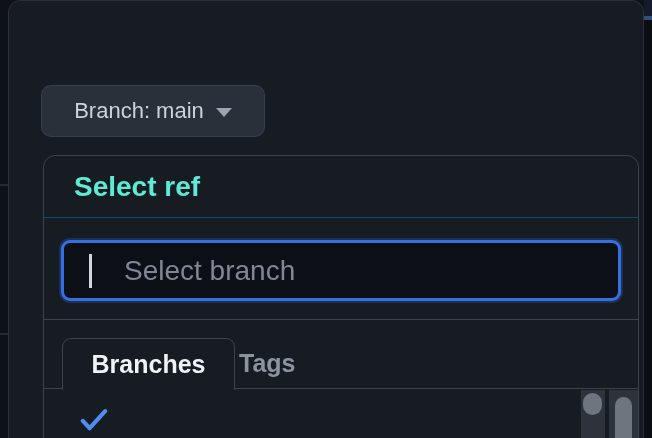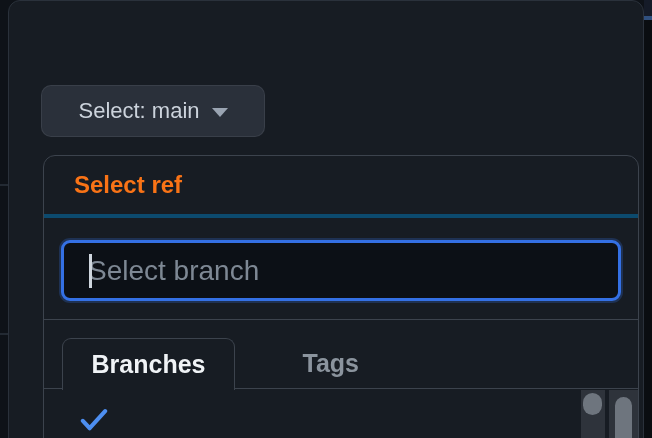--- a/index.html
+++ b/index.html
@@ -49,24 +49,24 @@
   .ref-panel{
     position:absolute;left:34px;top:154px;width:596px;height:306px;
     background:#171c23;
     border:1px solid #3c434d;
     border-radius:12px;
     box-sizing:border-box;
     overflow:hidden;
   }
   .ref-header{
     height:62px;box-sizing:border-box;
-    border-bottom:4px solid #0c4a6e;
+    border-bottom:1px solid #0c4a6e;
     display:flex;align-items:center;
     padding-left:30px;
-    font-size:24px;font-weight:bold;color:#f97316;
+    font-size:28px;font-weight:bold;color:#5eead4;
   }
   .search-wrap{
     box-sizing:border-box;
     padding:22px 17px 18px 17px;
     border-bottom:1px solid #3c434d;
   }
   .search-input{
     position:relative;
     box-sizing:border-box;
     width:100%;height:61px;
@@ -74,21 +74,21 @@
     border:3px solid #3470e4;
     border-radius:9px;
     box-shadow:0 0 0 2px rgba(52,112,228,0.25);
     display:flex;align-items:center;
   }
   .search-input input{
     width:100%;height:100%;
     background:transparent;border:none;outline:none;
     padding:0 0 0 24px;
     font-family:"Liberation Sans", sans-serif;
-    font-size:28px;color:#e6edf3;
+    font-size:28px;color:#e6edf3;margin-left:36px;
   }
   .search-input input::placeholder{color:#7e8894;opacity:1;}
   .text-caret{
     position:absolute;left:25px;top:11px;width:3px;height:34px;
     background:#cfd6de;
   }
   
   .tabs{position:relative;height:69px;}
   .tabs-border{position:absolute;left:0;right:0;top:68px;height:1px;background:#3c434d;}
   .tab-active{
@@ -96,21 +96,21 @@
     box-sizing:border-box;
     background:#171c23;
     border:1px solid #3c434d;border-bottom:none;
     border-radius:9px 9px 0 0;
     display:flex;align-items:center;justify-content:center;
     font-size:25px;font-weight:bold;color:#f0f3f6;
     z-index:2;cursor:pointer;
   }
   .tab-inactive{
     position:absolute;left:195px;top:18px;width:120px;height:50px;
-    display:flex;align-items:center;justify-content:flex-end;
+    display:flex;align-items:center;justify-content:flex-start;
     font-size:25px;font-weight:600;color:#8b949e;cursor:pointer;
   }
   
   .ref-list{position:relative;}
   .ref-item{
     height:62px;display:flex;align-items:center;
     padding-left:36px;cursor:pointer;
   }
   .check-icon{width:28px;height:24px;flex:0 0 auto;}
   .ref-item .label{
@@ -142,21 +142,21 @@
 <div class="page-left-line line-b"></div>
 <div class="page-right">
   <div class="top-block"></div>
   <div class="blue-edge"></div>
 </div>
 
 <div class="modal">
 
 
   <button class="branch-btn">
-    <span>Select: main</span>
+    <span>Branch: main</span>
     <span class="caret-down"></span>
   </button>
 
   <div class="ref-panel">
 
     <div class="ref-header">Select ref</div>
 
     <div class="search-wrap">
       <div class="search-input">
         <input type="text" placeholder="Select branch" style="">

